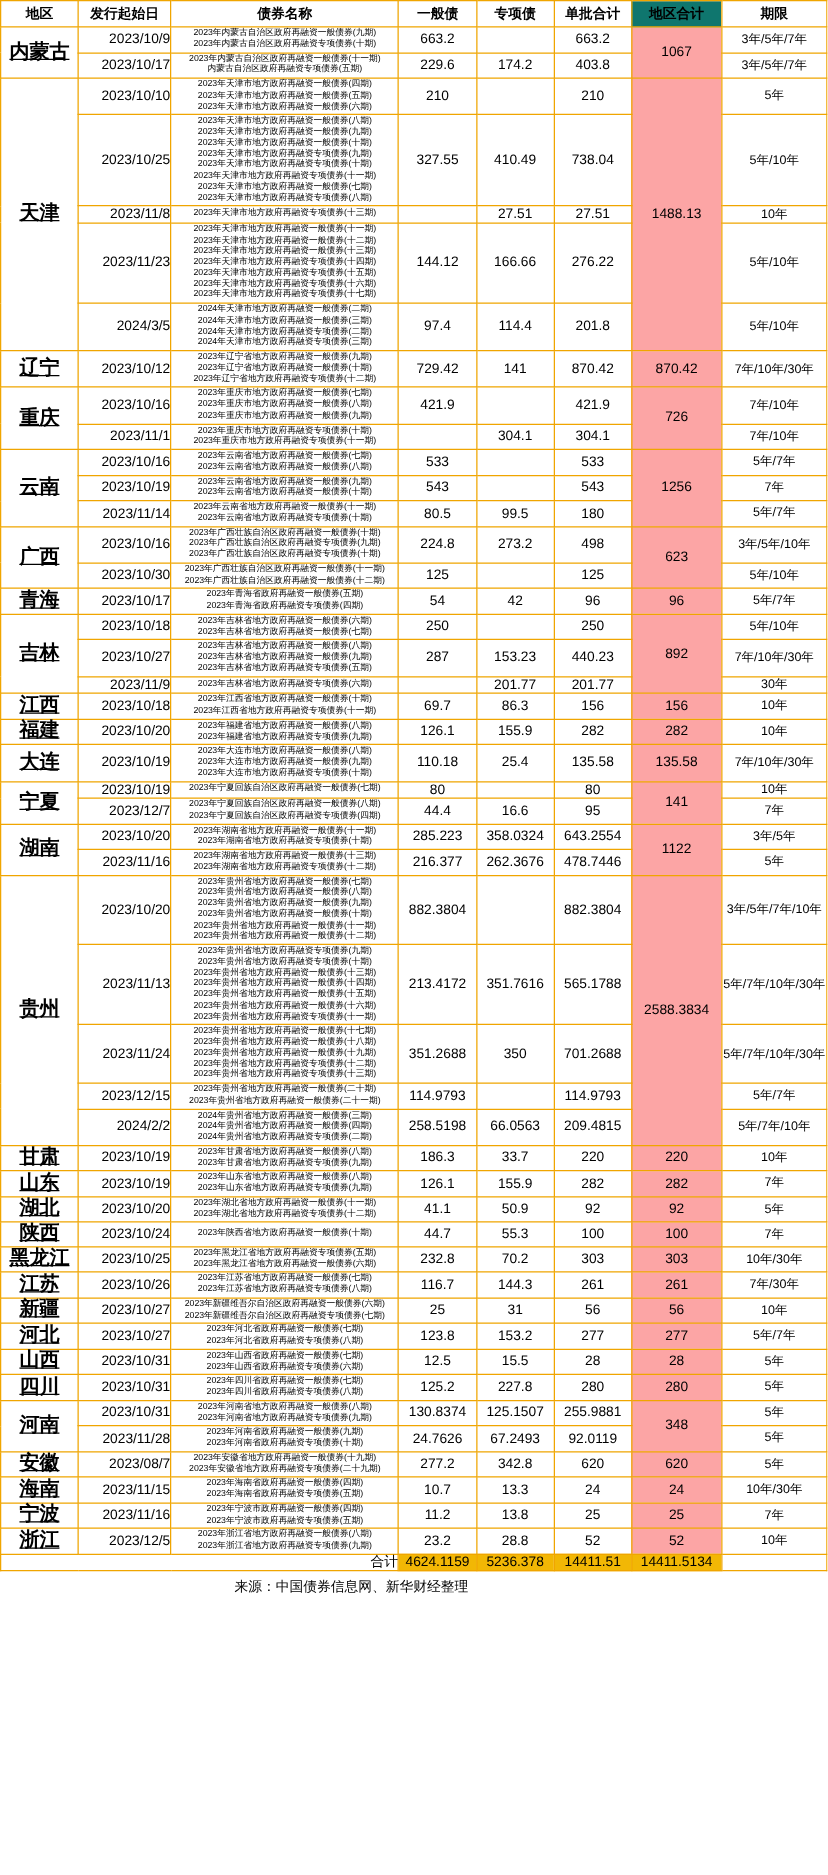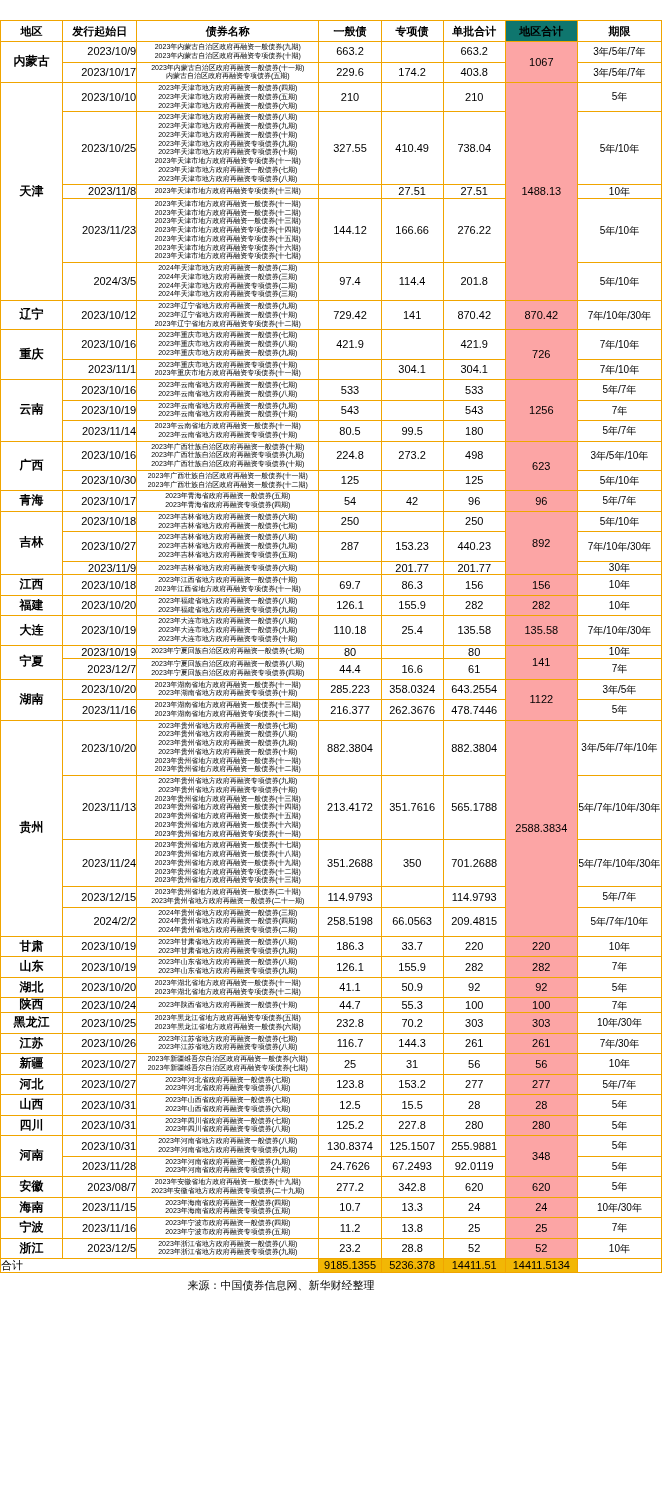--- a/index.html
+++ b/index.html
@@ -7,21 +7,20 @@
     width:662px;
     background:#ffffff;
     font-family:"Liberation Sans","DejaVu Sans",sans-serif;
     color:#000;
     -webkit-font-smoothing:antialiased;
   }
   table{
     border-collapse:collapse;
     width:662px;
     table-layout:fixed;
-    margin-top:20px;
   }
   td,th{
     border:1px solid #f0a500;
     padding:0;
     text-align:center;
     vertical-align:middle;
     font-size:10px;
     line-height:1.15;
   }
   
@@ -39,21 +38,22 @@
     font-size:11px;
     height:20px;
     background:#ffffff;
   }
   thead td.hl{
     background:#0f766e;
     color:#000;
   }
   .region{
     font-weight:bold;
-    font-size:12px;
+    font-size:16px;
+    text-decoration:underline;
   }
   .date{
     font-size:11px;
     text-align:right;
   }
   .names{
     text-align:left;
     padding:1px 3px;
     font-size:7px;
     line-height:1.25;
@@ -71,21 +71,21 @@
     font-size:11px;
     font-weight:normal;
   }
   .term{
     font-size:10px;
   }
   tfoot td{
     font-size:11px;
   }
   tfoot .sumlabel{
-    text-align:left;
+    text-align:right;
   }
   tfoot .sumval{
     background:#f2b705;
   }
   .source{
     width:562px;
     text-align:center;
     font-size:11px;
     padding:5px 0 6px 0;
     color:#000;
@@ -412,21 +412,21 @@
         <td class="term">10年</td>
       </tr>
       <tr>
         <td class="date">2023/12/7</td>
         <td class="names">
           <div>2023年宁夏回族自治区政府再融资一般债券(八期)</div>
           <div>2023年宁夏回族自治区政府再融资专项债券(四期)</div>
         </td>
         <td class="num">44.4</td>
         <td class="num">16.6</td>
-        <td class="num">61</td>
+        <td class="num">95</td>
         <td class="term">7年</td>
       </tr>
       <tr>
         <td class="region" rowspan="2">湖南</td>
         <td class="date">2023/10/20</td>
         <td class="names">
           <div>2023年湖南省地方政府再融资一般债券(十一期)</div>
           <div>2023年湖南省地方政府再融资专项债券(十期)</div>
         </td>
         <td class="num">285.223</td>
@@ -718,21 +718,21 @@
         <td class="num">23.2</td>
         <td class="num">28.8</td>
         <td class="num">52</td>
         <td class="total" rowspan="1">52</td>
         <td class="term">10年</td>
       </tr>
     </tbody>
   <tfoot>
     <tr>
       <td colspan="3" class="sumlabel">合计</td>
-      <td class="sumval">9185.1355</td>
+      <td class="sumval">4624.1159</td>
       <td class="sumval">5236.378</td>
       <td class="sumval">14411.51</td>
       <td class="sumval">14411.5134</td>
       <td></td>
     </tr>
   </tfoot>
 </table>
 <div class="source">来源：中国债券信息网、新华财经整理</div>
 
 </body></html>

